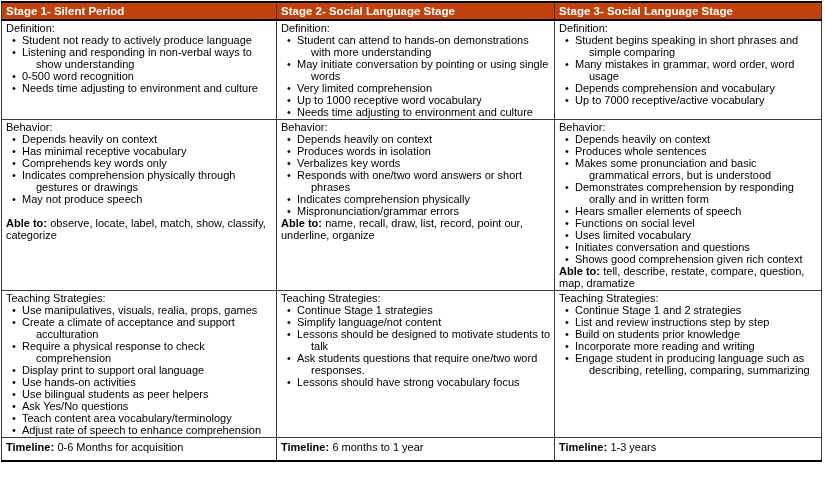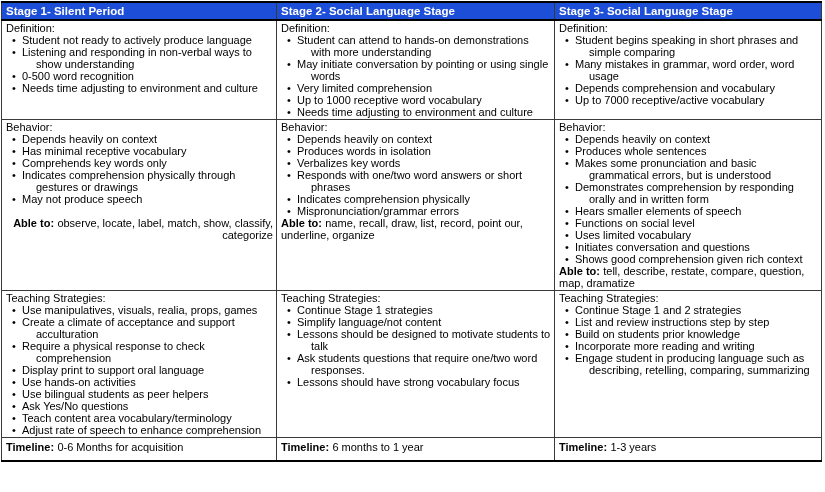--- a/index.html
+++ b/index.html
@@ -16,21 +16,21 @@
   col.c1{width:275px}
   col.c2{width:278px}
   col.c3{width:267px}
   th,td{
     border:1px solid #3a3a3a;
     vertical-align:top;
     padding:1px 3px 1px 4px;
     overflow:hidden;
   }
   th{
-    background:#1d4ed8;
+    background:#c2410c;
     color:#ffffff;
     text-align:left;
     font-size:11.5px;
     font-weight:bold;
     padding:2px 4px 1px 4px;
     border-top:2px solid #000;
     border-bottom:2px solid #000;
     white-space:nowrap;
   }
   tr.r-header{height:18px}
@@ -44,21 +44,21 @@
   .h{font-weight:normal;line-height:12px;}
   .b{font-weight:bold;margin-right:.3em;}
   .ib{margin-top:12px;}
   .list .li{
     line-height:12px;
     padding-left:30px;
     text-indent:-24px;
   }
   .list .li::before{content:"\2022\00a0\00a0";}
   .able{line-height:12px;}
-  .able.pre-gap{margin-top:12px;text-align:right;}
+  .able.pre-gap{margin-top:12px;}
 </style>
 </head>
 <body>
 
 <table class="stages">
   <colgroup>
       <col class="c1">
       <col class="c2">
       <col class="c3">
     </colgroup>

